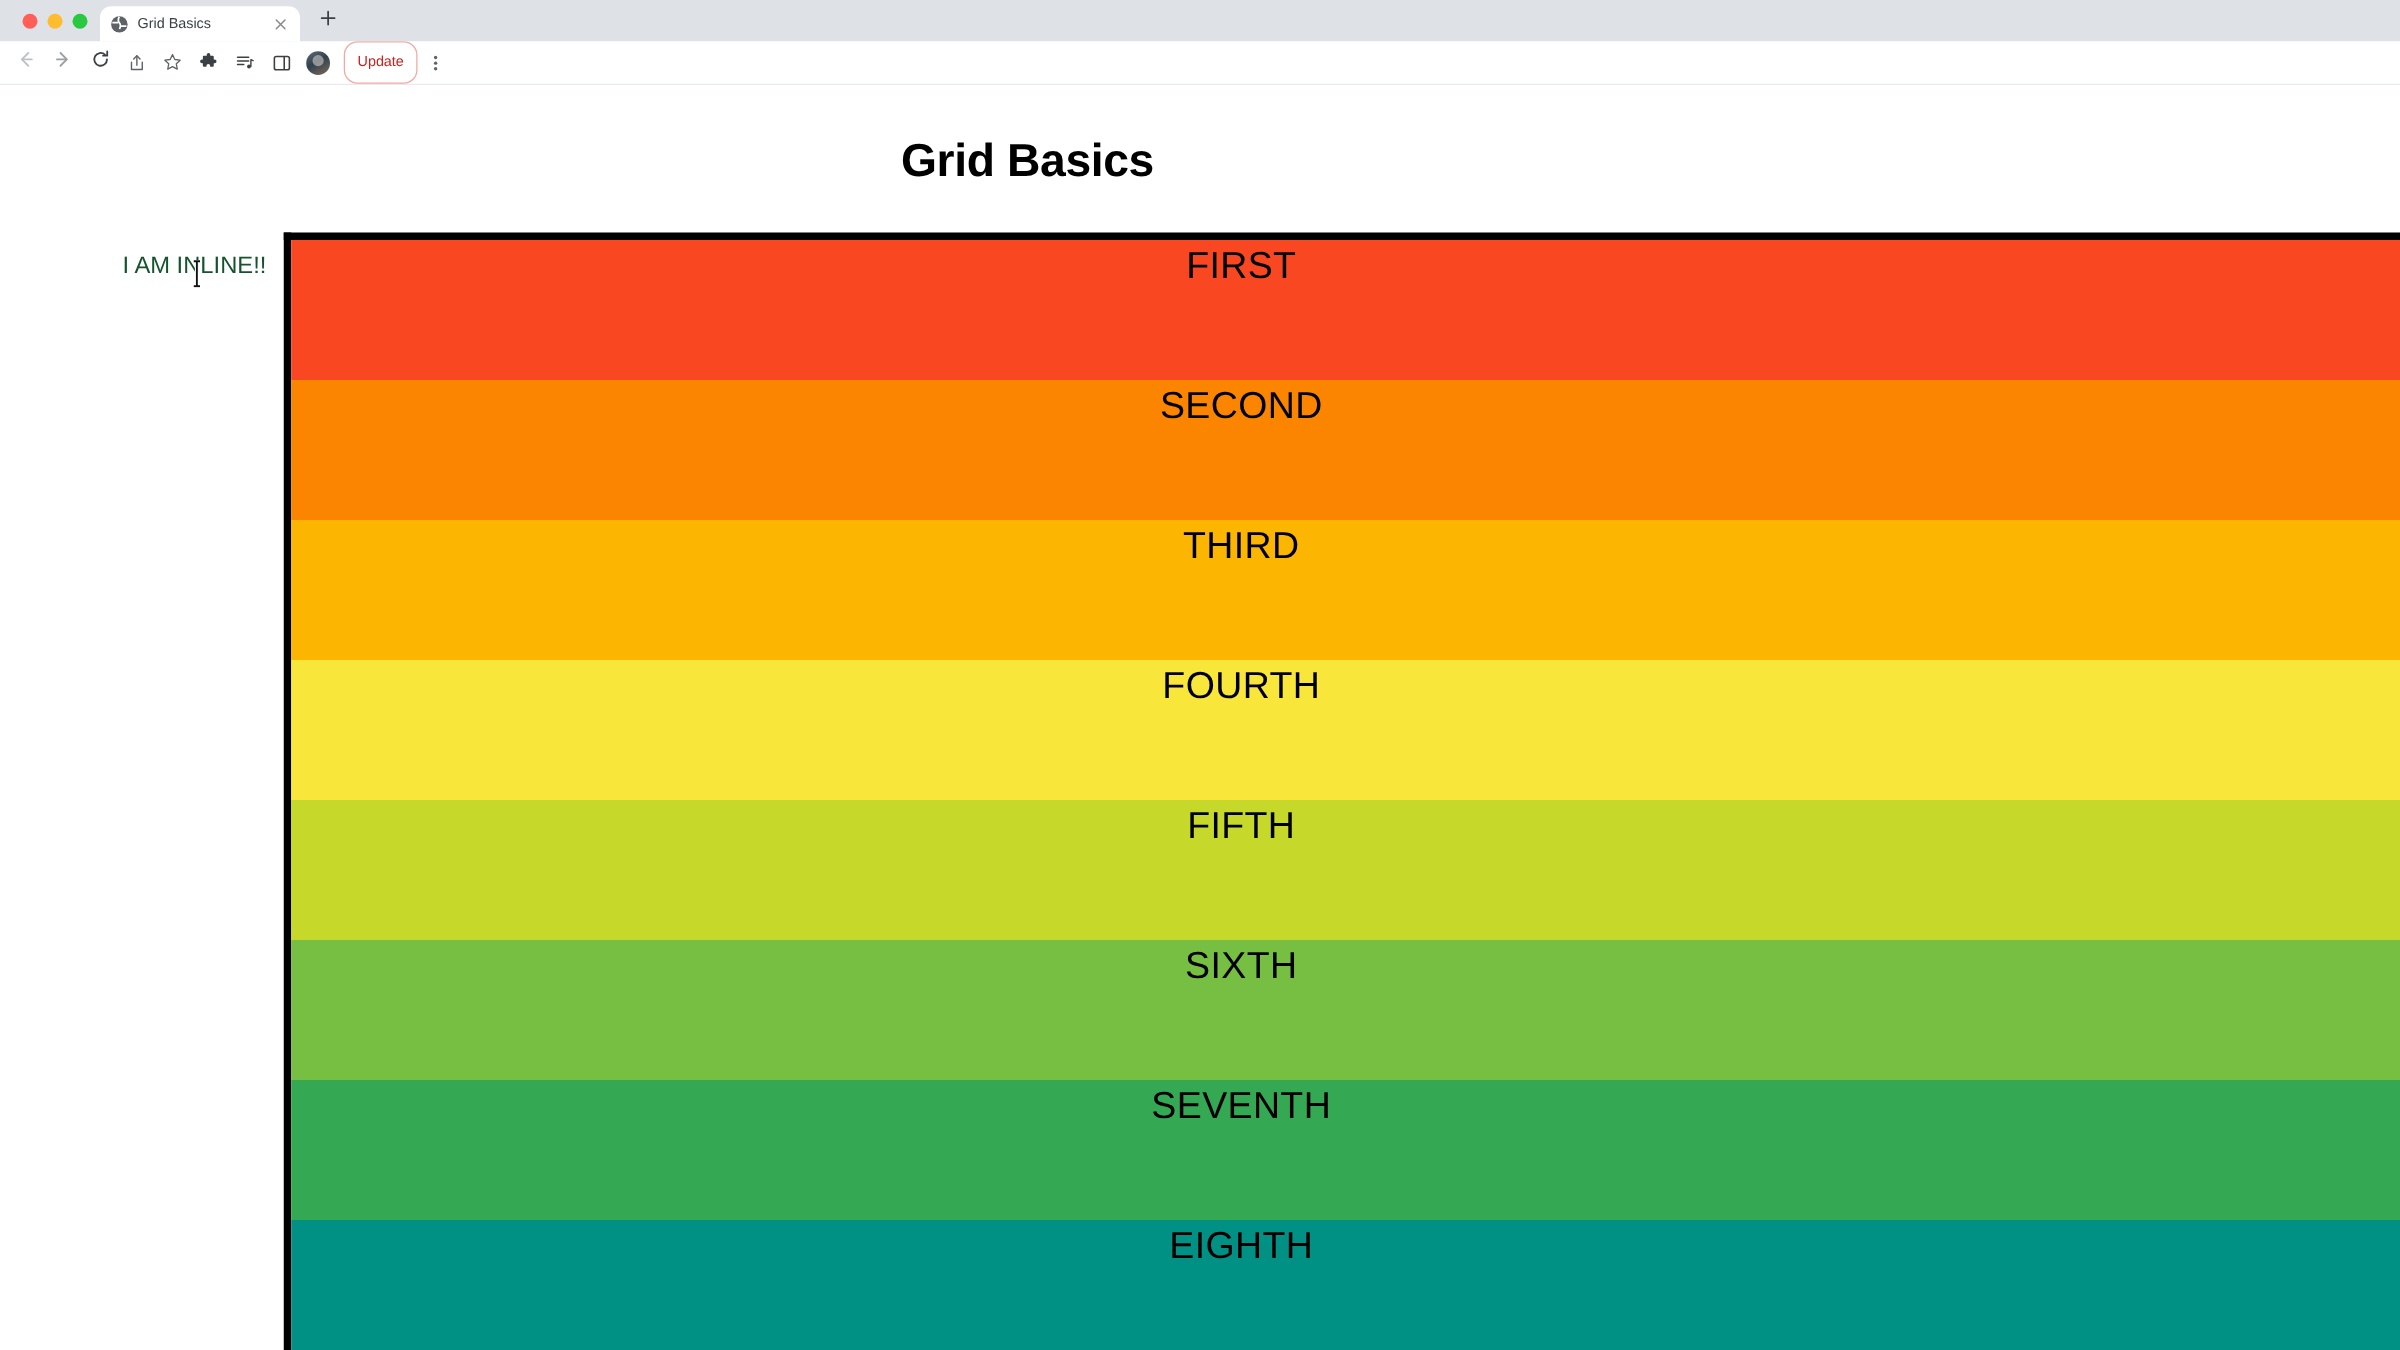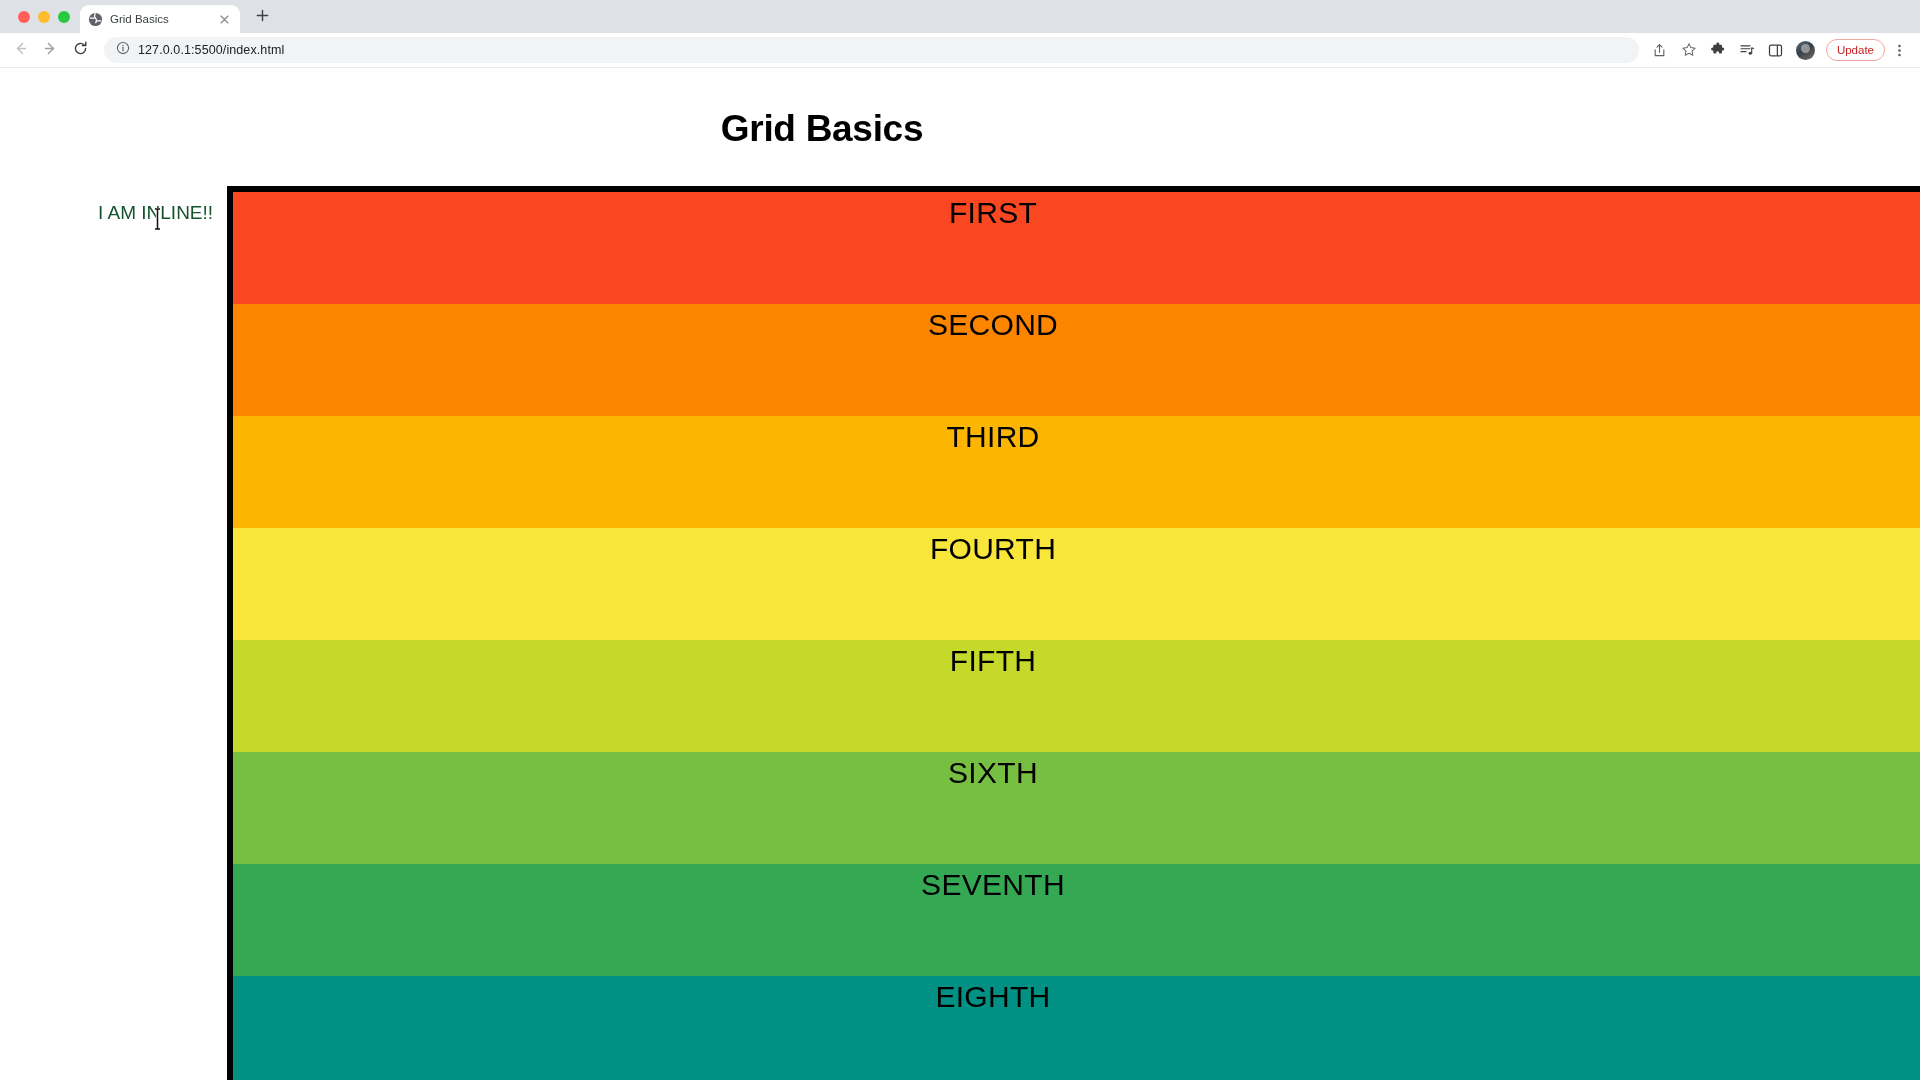--- a/index.html
+++ b/index.html
@@ -46,21 +46,21 @@
   .avatar {
     width:19px; height:19px; border-radius:50%; overflow:hidden;
     background:linear-gradient(150deg,#5f6d7a 0%,#32414e 45%,#7d6b5c 100%);
     flex:0 0 19px; margin:0 4px; position:relative;
   }
   .avatar::after{
     content:""; position:absolute; left:5px; top:3px; width:9px; height:9px;
     border-radius:50%; background:rgba(220,215,210,.55);
   }
   .update-btn {
-    height:22px; border:1px solid #f0a9a2; border-radius:11px; color:#c5221f;
+    height:34px; border:1px solid #f0a9a2; border-radius:11px; color:#c5221f;
     font-size:11.5px; display:flex; align-items:center; padding:0 10px; margin-left:4px;
     white-space:nowrap;
   }
   .kebab { width:22px; height:26px; display:flex; align-items:center; justify-content:center; }
 
   
   .viewport { flex:1; background:#ffffff; position:relative; overflow:hidden; }
 
   .page-title {
     position:absolute; left:0; right:0; top:40px;
@@ -148,30 +148,20 @@
     </div>
     <div class="navbtn">
       <span>
         <svg width="17" height="17" viewBox="0 0 20 20">
           <path d="M16 10a6 6 0 1 1-1.9-4.4" stroke="#3c4043" stroke-width="1.7" fill="none" stroke-linecap="round"></path>
           <path d="M16.2 2.6v3.9h-3.9" stroke="#3c4043" stroke-width="1.7" fill="none" stroke-linecap="round" stroke-linejoin="round"></path>
         </svg>
       </span>
     </div>
 
-    <div class="omnibox">
-      <span>
-        <svg width="14" height="14" viewBox="0 0 16 16">
-          <circle cx="8" cy="8" r="6.4" stroke="#5f6368" stroke-width="1.2" fill="none"></circle>
-          <path d="M8 7.2v4" stroke="#5f6368" stroke-width="1.3" stroke-linecap="round"></path>
-          <circle cx="8" cy="5" r=".85" fill="#5f6368"></circle>
-        </svg>
-      </span>
-      <span class="omni-url" title="Search Google or type a URL">127.0.0.1:5500/index.html</span>
-    </div>
 
     <div class="tb-icons">
       <div class="tbicon">
         <svg width="15" height="15" viewBox="0 0 16 16">
           <path d="M8 1.8v8" stroke="#5f6368" stroke-width="1.2" stroke-linecap="round"></path>
           <path d="M5.3 4.4L8 1.7l2.7 2.7" stroke="#5f6368" stroke-width="1.2" fill="none" stroke-linecap="round" stroke-linejoin="round"></path>
           <path d="M3.4 7.2v6.3h9.2V7.2" stroke="#5f6368" stroke-width="1.2" fill="none" stroke-linecap="round" stroke-linejoin="round"></path>
         </svg>
       </div>
       <div class="tbicon">

